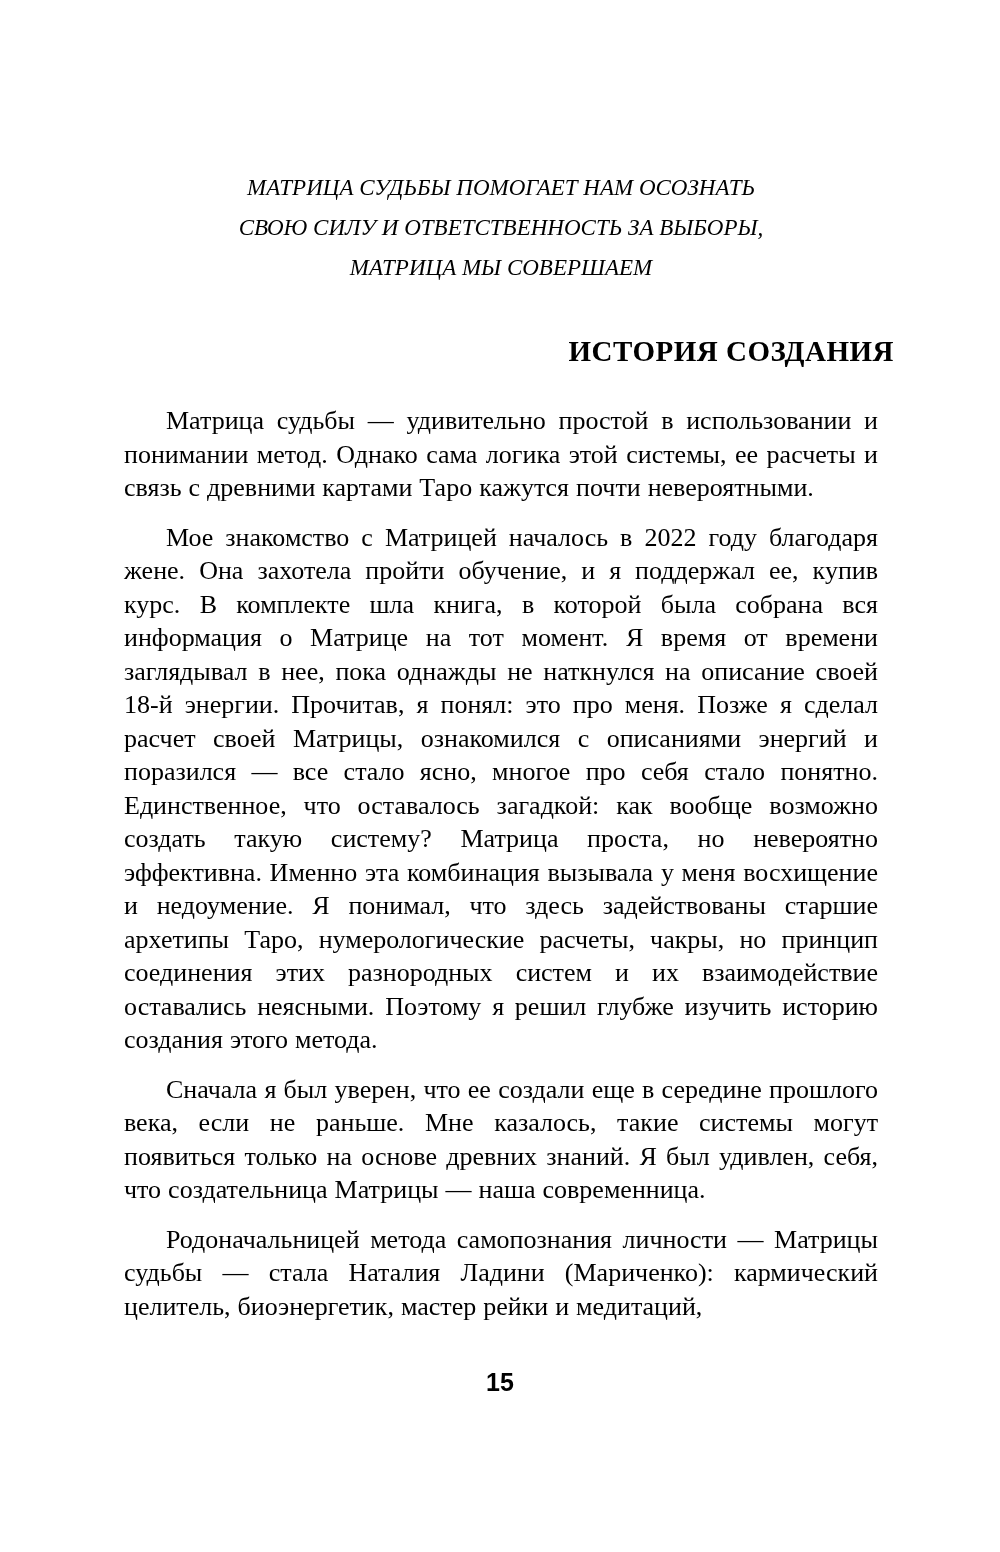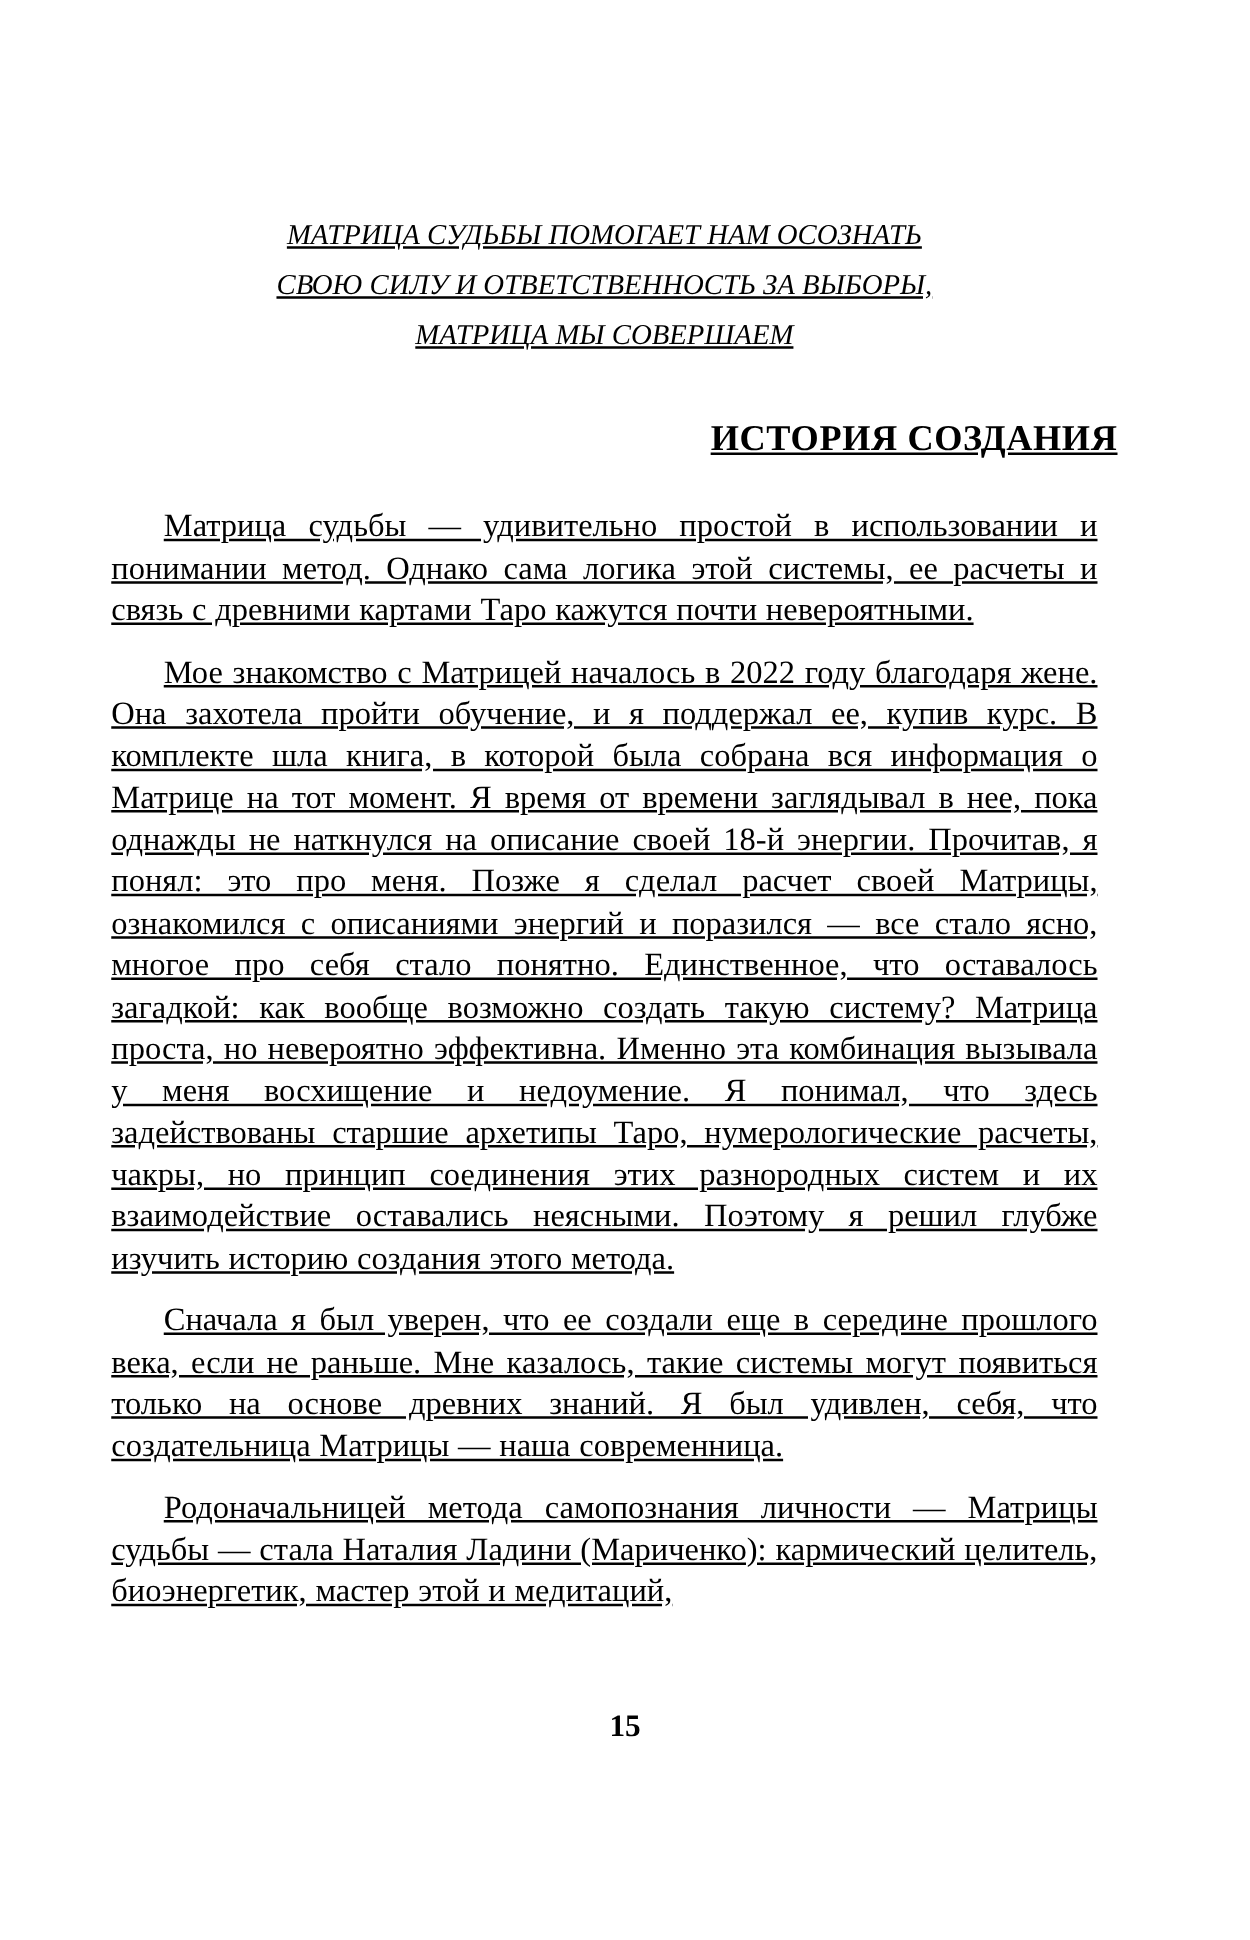--- a/index.html
+++ b/index.html
@@ -11,22 +11,21 @@
     position: relative;
     width: 1000px;
     height: 1552px;
     background: #ffffff;
     color: #000000;
     font-family: "Liberation Serif", "DejaVu Serif", serif;
     overflow: hidden;
     box-sizing: border-box;
   }
   .content {
-    padding: 168px 106px 0 73px;
-    text-decoration: underline;
+    padding: 168px 106px 0 108px;
   }
   .epigraph {
     text-align: center;
     font-style: italic;
     font-size: 23px;
     line-height: 40px;
     color: #000000;
   }
   .epigraph-line {
     white-space: nowrap;
@@ -53,40 +52,40 @@
     word-spacing: 0.5px;
   }
   .page-number {
     position: absolute;
     top: 1368px;
     left: 0;
     right: 0;
     text-align: center;
     font-size: 25px;
     font-weight: bold;
-    font-family: Liberation Serif, serif;
+    font-family: Liberation Sans, sans-serif;
   }
 </style>
 </head>
 <body>
 
 <div class="page">
   <div class="content">
 
     <div class="epigraph">
       <div class="epigraph-line">МАТРИЦА СУДЬБЫ ПОМОГАЕТ НАМ ОСОЗНАТЬ</div>
       <div class="epigraph-line">СВОЮ СИЛУ И ОТВЕТСТВЕННОСТЬ ЗА ВЫБОРЫ,</div>
       <div class="epigraph-line">МАТРИЦА МЫ СОВЕРШАЕМ</div>
     </div>
 
     <h1 class="chapter-heading">ИСТОРИЯ СОЗДАНИЯ</h1>
 
     <div class="body-text">
       <p>Матрица судьбы — удивительно простой в использовании и понимании метод. Однако сама логика этой системы, ее расчеты и связь с древними картами Таро кажутся почти невероятными.</p>
       <p>Мое знакомство с Матрицей началось в 2022 году благодаря жене. Она захотела пройти обучение, и я поддержал ее, купив курс. В комплекте шла книга, в которой была собрана вся информация о Матрице на тот момент. Я время от времени заглядывал в нее, пока однажды не наткнулся на описание своей 18-й энергии. Прочитав, я понял: это про меня. Позже я сделал расчет своей Матрицы, ознакомился с описаниями энергий и поразился — все стало ясно, многое про себя стало понятно. Единственное, что оставалось загадкой: как вообще возможно создать такую систему? Матрица проста, но невероятно эффективна. Именно эта комбинация вызывала у меня восхищение и недоумение. Я понимал, что здесь задействованы старшие архетипы Таро, нумерологические расчеты, чакры, но принцип соединения этих разнородных систем и их взаимодействие оставались неясными. Поэтому я решил глубже изучить историю создания этого метода.</p>
       <p>Сначала я был уверен, что ее создали еще в середине прошлого века, если не раньше. Мне казалось, такие системы могут появиться только на основе древних знаний. Я был удивлен, себя, что создательница Матрицы — наша современница.</p>
-      <p>Родоначальницей метода самопознания личности — Матрицы судьбы — стала Наталия Ладини (Мариченко): кармический целитель, биоэнергетик, мастер этой и медитаций,</p>
+      <p>Родоначальницей метода самопознания личности — Матрицы судьбы — стала Наталия Ладини (Мариченко): кармический целитель, биоэнергетик, мастер рейки и медитаций,</p>
     </div>
 
   </div>
 
   <div class="page-number">15</div>
 </div>
 
 </body></html>

